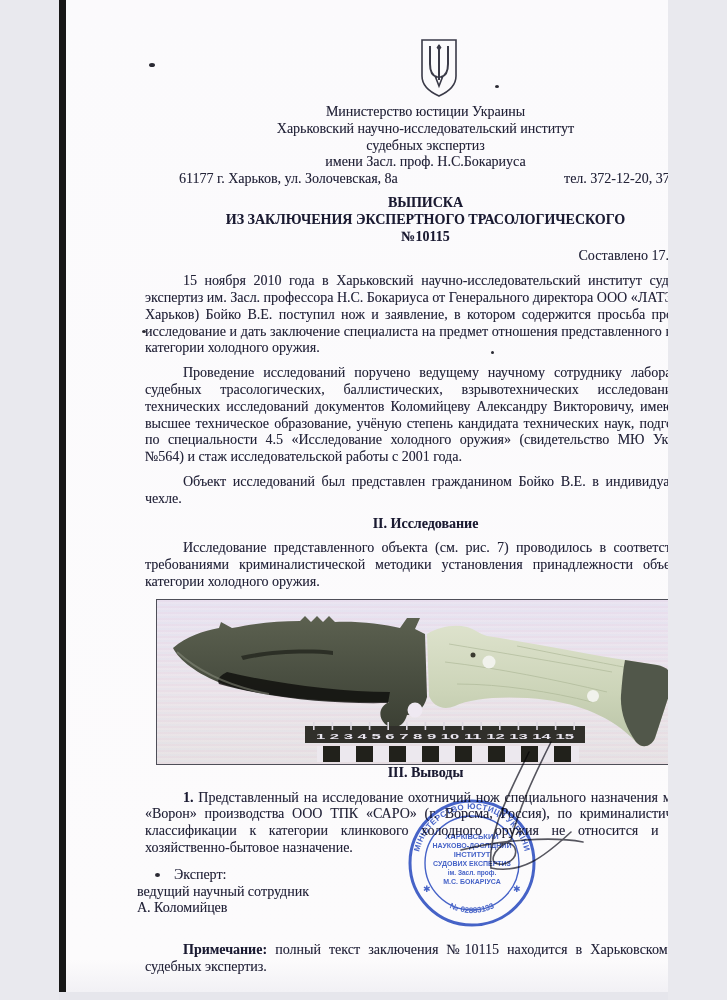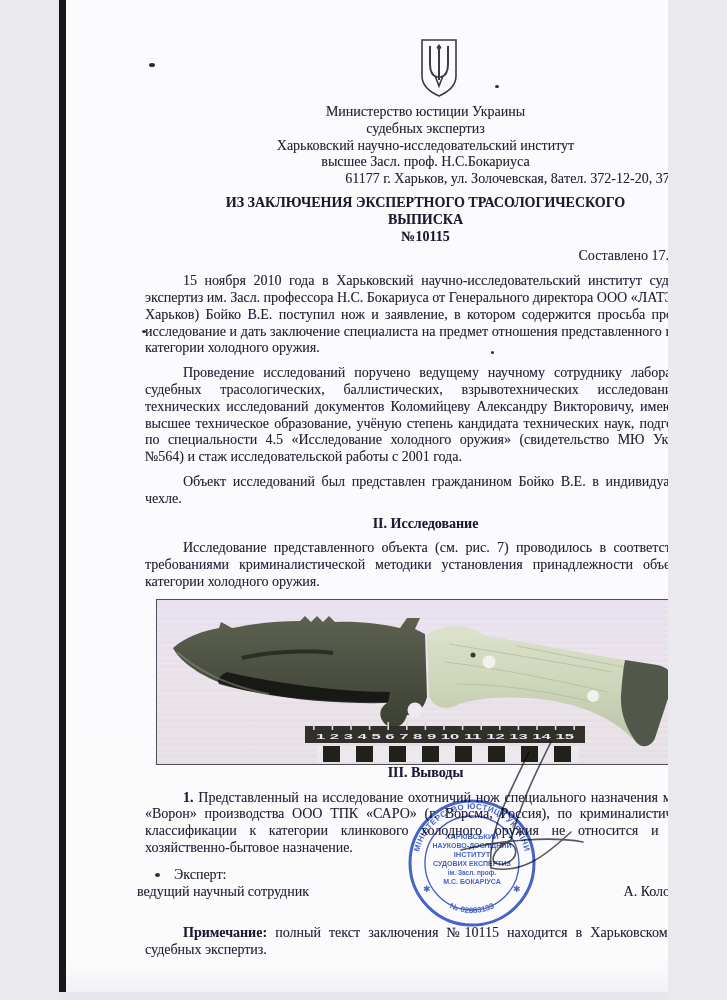--- a/index.html
+++ b/index.html
@@ -19,39 +19,39 @@
   .content{position:absolute;left:78px;top:36px;width:577px;}
   .txt{font-size:14px;line-height:16.8px;text-shadow:0.2px 0.2px 0.3px rgba(50,50,95,.35);}
   .center{text-align:center;}
   .bold{font-weight:bold;color:#1a1a30;}
   .para{margin:8px;text-align:justify;text-indent:38px;}
   .heading{margin:0;text-align:center;font-weight:bold;color:#1a1a30;}
 
   .emblem-wrap{height:66px;text-align:center;margin-bottom:2px;}
   .emblem-wrap svg{display:inline-block;margin-left:26px;}
 
-  .addr-row{display:flex;justify-content:flex-end;}
+  .addr-row{display:flex;justify-content:space-between;}
   .addr-row .addr{margin-left:42px;}
 
   .title-block{margin-top:7px;}
   .composed{margin-top:3px;text-align:right;}
 
   .photo{
     position:relative;width:540px;height:164px;margin-left:19px;margin-top:1px;
     border:1px solid #4e4e58;
     background:
       repeating-linear-gradient(0deg, rgba(214,170,206,.10) 0 2px, rgba(196,216,238,.10) 2px 4px, rgba(240,238,246,.06) 4px 6px),
       linear-gradient(180deg,#eae4f1 0%,#ece5ea 55%,#e8e3e4 100%);
   }
   .photo svg{position:absolute;left:0;top:0;}
   .caption{width:540px;margin-left:19px;text-align:center;}
 
   .expert-label-row{margin-top:10px;display:flex;align-items:center;}
   .expert-label-row .dot{width:5px;height:4px;background:#2a2a33;border-radius:50%;margin-right:14px;margin-left:18px;}
-  .expert-row{display:flex;justify-content:space-between;}
+  .expert-row{display:flex;justify-content:flex-start;flex-direction:column;}
   .note{margin-top:25px;}
 
   .stamp-wrap{position:absolute;left:346px;top:796px;mix-blend-mode:multiply;opacity:.92;}
   .stamp-wrap text{font-family:"Liberation Sans","DejaVu Sans",sans-serif;font-weight:bold;fill:#3757c6;}
   .sig-wrap{position:absolute;left:372px;top:738px;mix-blend-mode:multiply;}
 </style>
 </head>
 <body>
 
 <div class="page">
@@ -75,31 +75,31 @@
           <path d="M14,10 V28 C14,36 17,40 21,41"></path>
           <path d="M32,10 V28 C32,36 29,40 25,41"></path>
           <path d="M23,9 V44"></path>
         </g>
         <path d="M23,8 L20.5,11.5 L23,15 L25.5,11.5 Z" fill="#3a3a48"></path>
         <path d="M19.5,41 L23,50 L26.5,41 Z" fill="none" stroke="#3a3a48" stroke-width="1.6"></path>
       </svg>
     </div>
 
     <div class="center">Министерство юстиции Украины</div>
+    <div class="center">Харьковский научно-исследовательский институт</div>
     <div class="center">судебных экспертиз</div>
-    <div class="center">Харьковский научно-исследовательский институт</div>
-    <div class="center">высшее Засл. проф. Н.С.Бокариуса</div>
+    <div class="center">имени Засл. проф. Н.С.Бокариуса</div>
     <div class="addr-row">
       <span class="addr">61177 г. Харьков, ул. Золочевская, 8а</span>
       <span>тел. 372-12-20, 372-20-01</span>
     </div>
 
     <div class="title-block">
+      <div class="center bold">ВЫПИСКА</div>
       <div class="center bold">ИЗ ЗАКЛЮЧЕНИЯ ЭКСПЕРТНОГО ТРАСОЛОГИЧЕСКОГО</div>
-      <div class="center bold">ВЫПИСКА</div>
       <div class="center bold">№10115</div>
     </div>
     <div class="composed">Составлено 17.11.2010</div>
 
     <p class="para">15 ноября 2010 года в Харьковский научно-исследовательский институт судебных экспертиз им. Засл. профессора Н.С. Бокариуса от Генерального директора ООО «ЛАТЭК» (г. Харьков) Бойко В.Е. поступил нож и заявление, в котором содержится просьба провести исследование и дать заключение специалиста на предмет отношения представленного ножа к категории холодного оружия.</p>
     <p class="para">Проведение исследований поручено ведущему научному сотруднику лаборатории судебных трасологических, баллистических, взрывотехнических исследований и технических исследований документов Коломийцеву Александру Викторовичу, имеющему высшее техническое образование, учёную степень кандидата технических наук, подготовку по специальности 4.5 «Исследование холодного оружия» (свидетельство МЮ Украины №564) и стаж исследовательской работы с 2001 года.</p>
     <p class="para">Объект исследований был представлен гражданином Бойко В.Е. в индивидуальном чехле.</p>
 
     <div class="heading">II. Исследование</div>
     <p class="para">Исследование представленного объекта (см. рис. 7) проводилось в соответствии с требованиями криминалистической методики установления принадлежности объекта к категории холодного оружия.</p>

